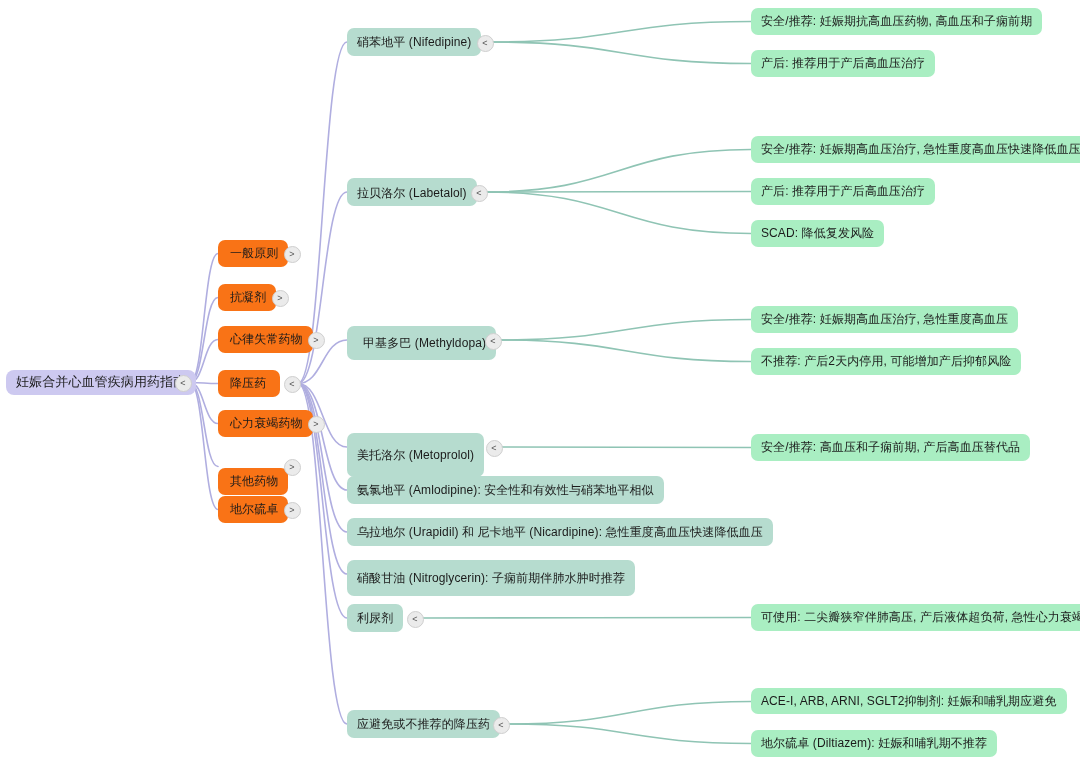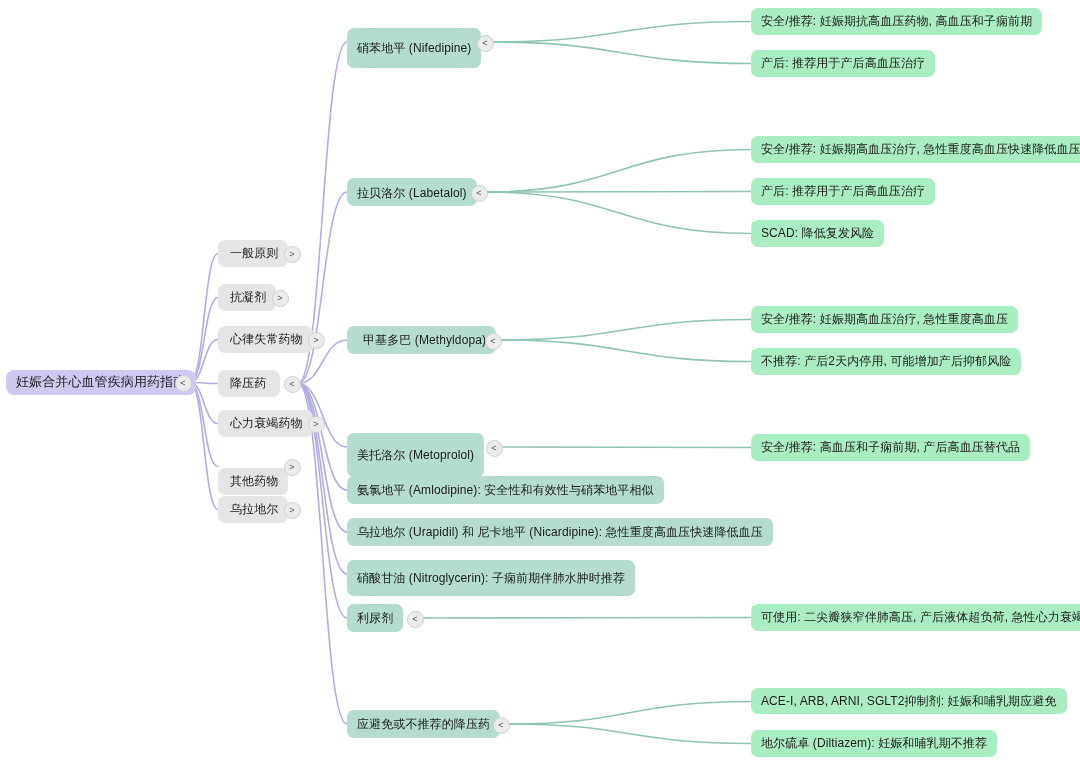--- a/index.html
+++ b/index.html
@@ -34,21 +34,21 @@
     color: #1b1b1b;
     white-space: nowrap;
     letter-spacing: 0.1px;
   }
   .node.root {
     background: #cdc9f0;
     font-size: 13px;
     border-radius: 8px;
   }
   .node.lvl1 {
-    background: #e5e5e5;
+    background: #f97316;
     padding-left: 12px;
   }
   .node.lvl2 {
     background: #b6dccf;
   }
   .node.leaf {
     background: #a9eec2;
   }
   .toggle {
     position: absolute;
@@ -124,24 +124,24 @@
       <div class="toggle" style="left: 283.5px; top: 376px;">&lt;</div>
       <div class="node lvl1" style="left: 218px; top: 410px; min-width: 86px; height: 27px;">
         <span>心力衰竭药物</span>
       </div>
       <div class="toggle" style="left: 307.5px; top: 416px;">&gt;</div>
       <div class="node lvl1" style="left: 218px; top: 453px; min-width: 62px; height: 27px; margin-top: 15px;">
         <span>其他药物</span>
       </div>
       <div class="toggle" style="left: 283.5px; top: 459px;">&gt;</div>
       <div class="node lvl1" style="left: 218px; top: 496px; min-width: 62px; height: 27px;">
-        <span>乌拉地尔</span>
+        <span>地尔硫卓</span>
       </div>
       <div class="toggle" style="left: 283.5px; top: 502px;">&gt;</div>
-      <div class="node lvl2" style="left: 347px; top: 28px; min-width: 126px; height: 40px;">
+      <div class="node lvl2" style="left: 347px; top: 28px; min-width: 126px; height: 28px;">
         <span>硝苯地平 (Nifedipine)</span>
       </div>
       <div class="toggle" style="left: 476.5px; top: 34.5px;">&lt;</div>
       <div class="node leaf" style="left: 751px; top: 8px; min-width: 257px; height: 27px;">
         <span>安全/推荐: 妊娠期抗高血压药物, 高血压和子痫前期</span>
       </div>
       <div class="node leaf" style="left: 751px; top: 50px; min-width: 167px; height: 27px;">
         <span>产后: 推荐用于产后高血压治疗</span>
       </div>
       <div class="node lvl2" style="left: 347px; top: 178px; min-width: 120px; height: 28px; align-items: flex-end;">
@@ -150,21 +150,21 @@
       <div class="toggle" style="left: 470.5px; top: 184.5px;">&lt;</div>
       <div class="node leaf" style="left: 751px; top: 136px; min-width: 297px; height: 27px;">
         <span>安全/推荐: 妊娠期高血压治疗, 急性重度高血压快速降低血压</span>
       </div>
       <div class="node leaf" style="left: 751px; top: 178px; min-width: 167px; height: 27px;">
         <span>产后: 推荐用于产后高血压治疗</span>
       </div>
       <div class="node leaf" style="left: 751px; top: 220px; min-width: 118px; height: 27px;">
         <span>SCAD: 降低复发风险</span>
       </div>
-      <div class="node lvl2" style="left: 347px; top: 326px; min-width: 134px; height: 28px; padding-left: 16px;">
+      <div class="node lvl2" style="left: 347px; top: 326px; min-width: 134px; height: 34px; padding-left: 16px;">
         <span>甲基多巴 (Methyldopa)</span>
       </div>
       <div class="toggle" style="left: 484.5px; top: 332.5px;">&lt;</div>
       <div class="node leaf" style="left: 751px; top: 306px; min-width: 237px; height: 27px;">
         <span>安全/推荐: 妊娠期高血压治疗, 急性重度高血压</span>
       </div>
       <div class="node leaf" style="left: 751px; top: 348px; min-width: 240px; height: 27px;">
         <span>不推荐: 产后2天内停用, 可能增加产后抑郁风险</span>
       </div>
       <div class="node lvl2" style="left: 347px; top: 433px; min-width: 135px; height: 44px;">

